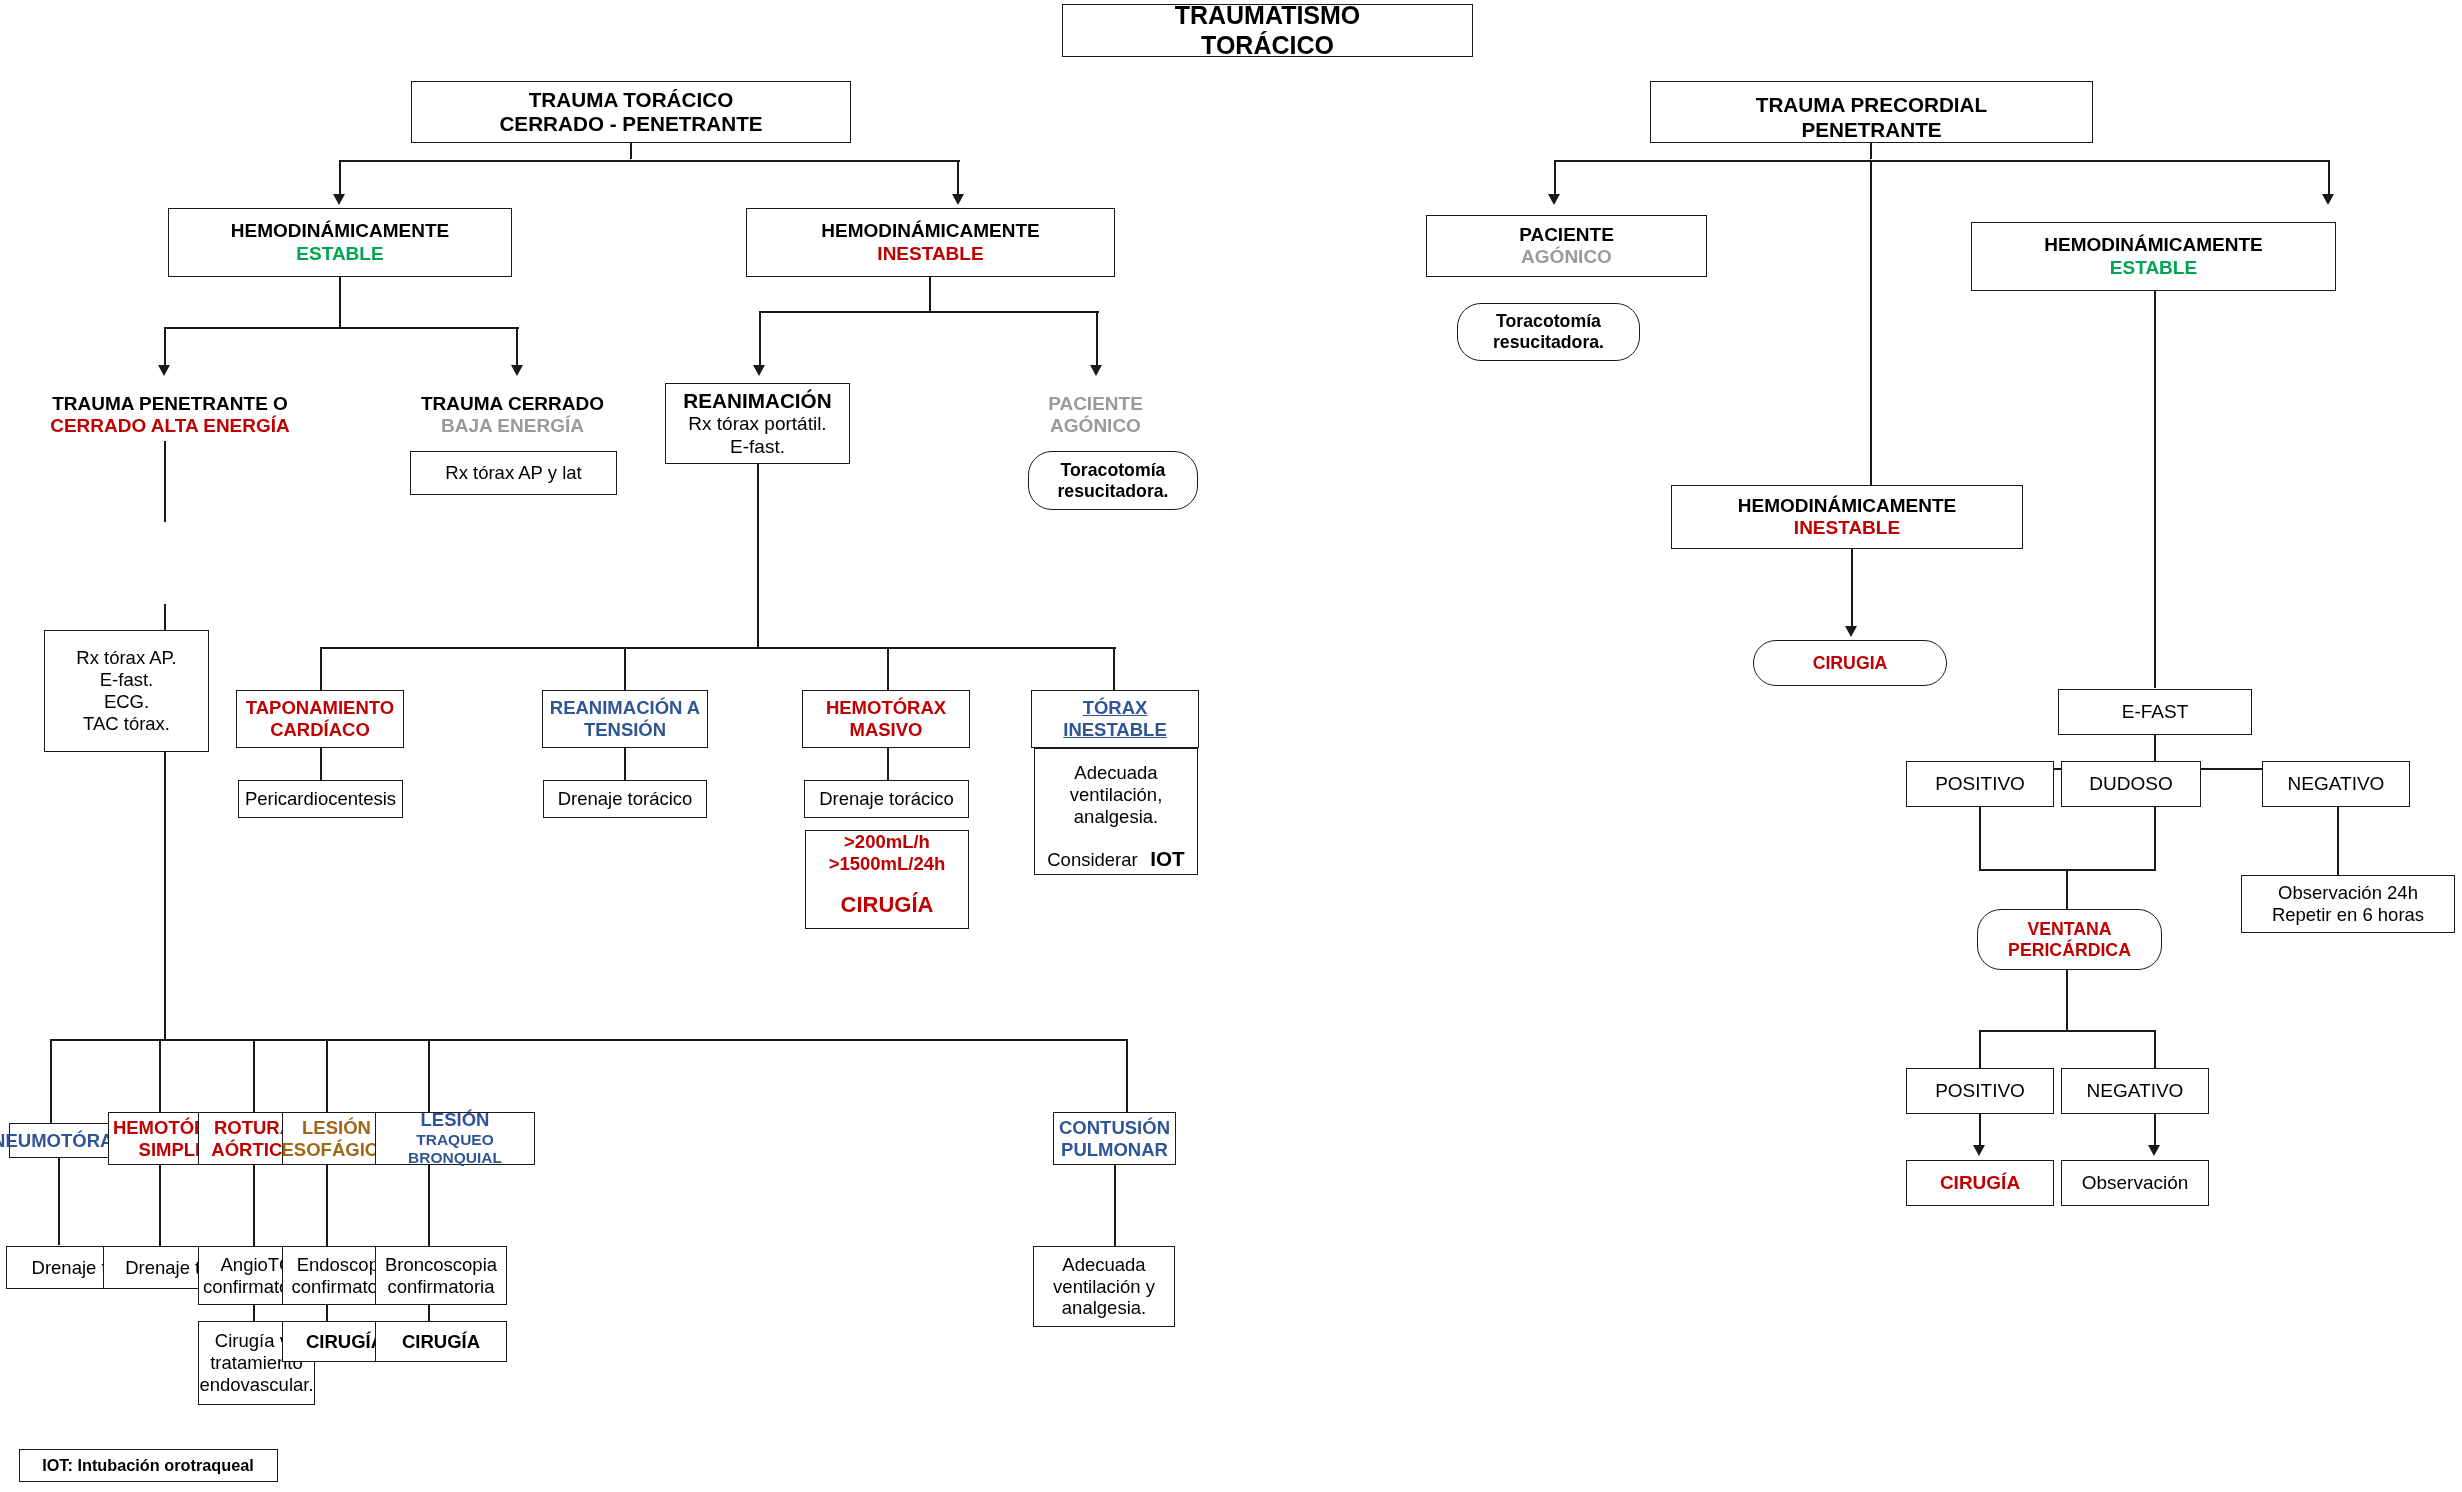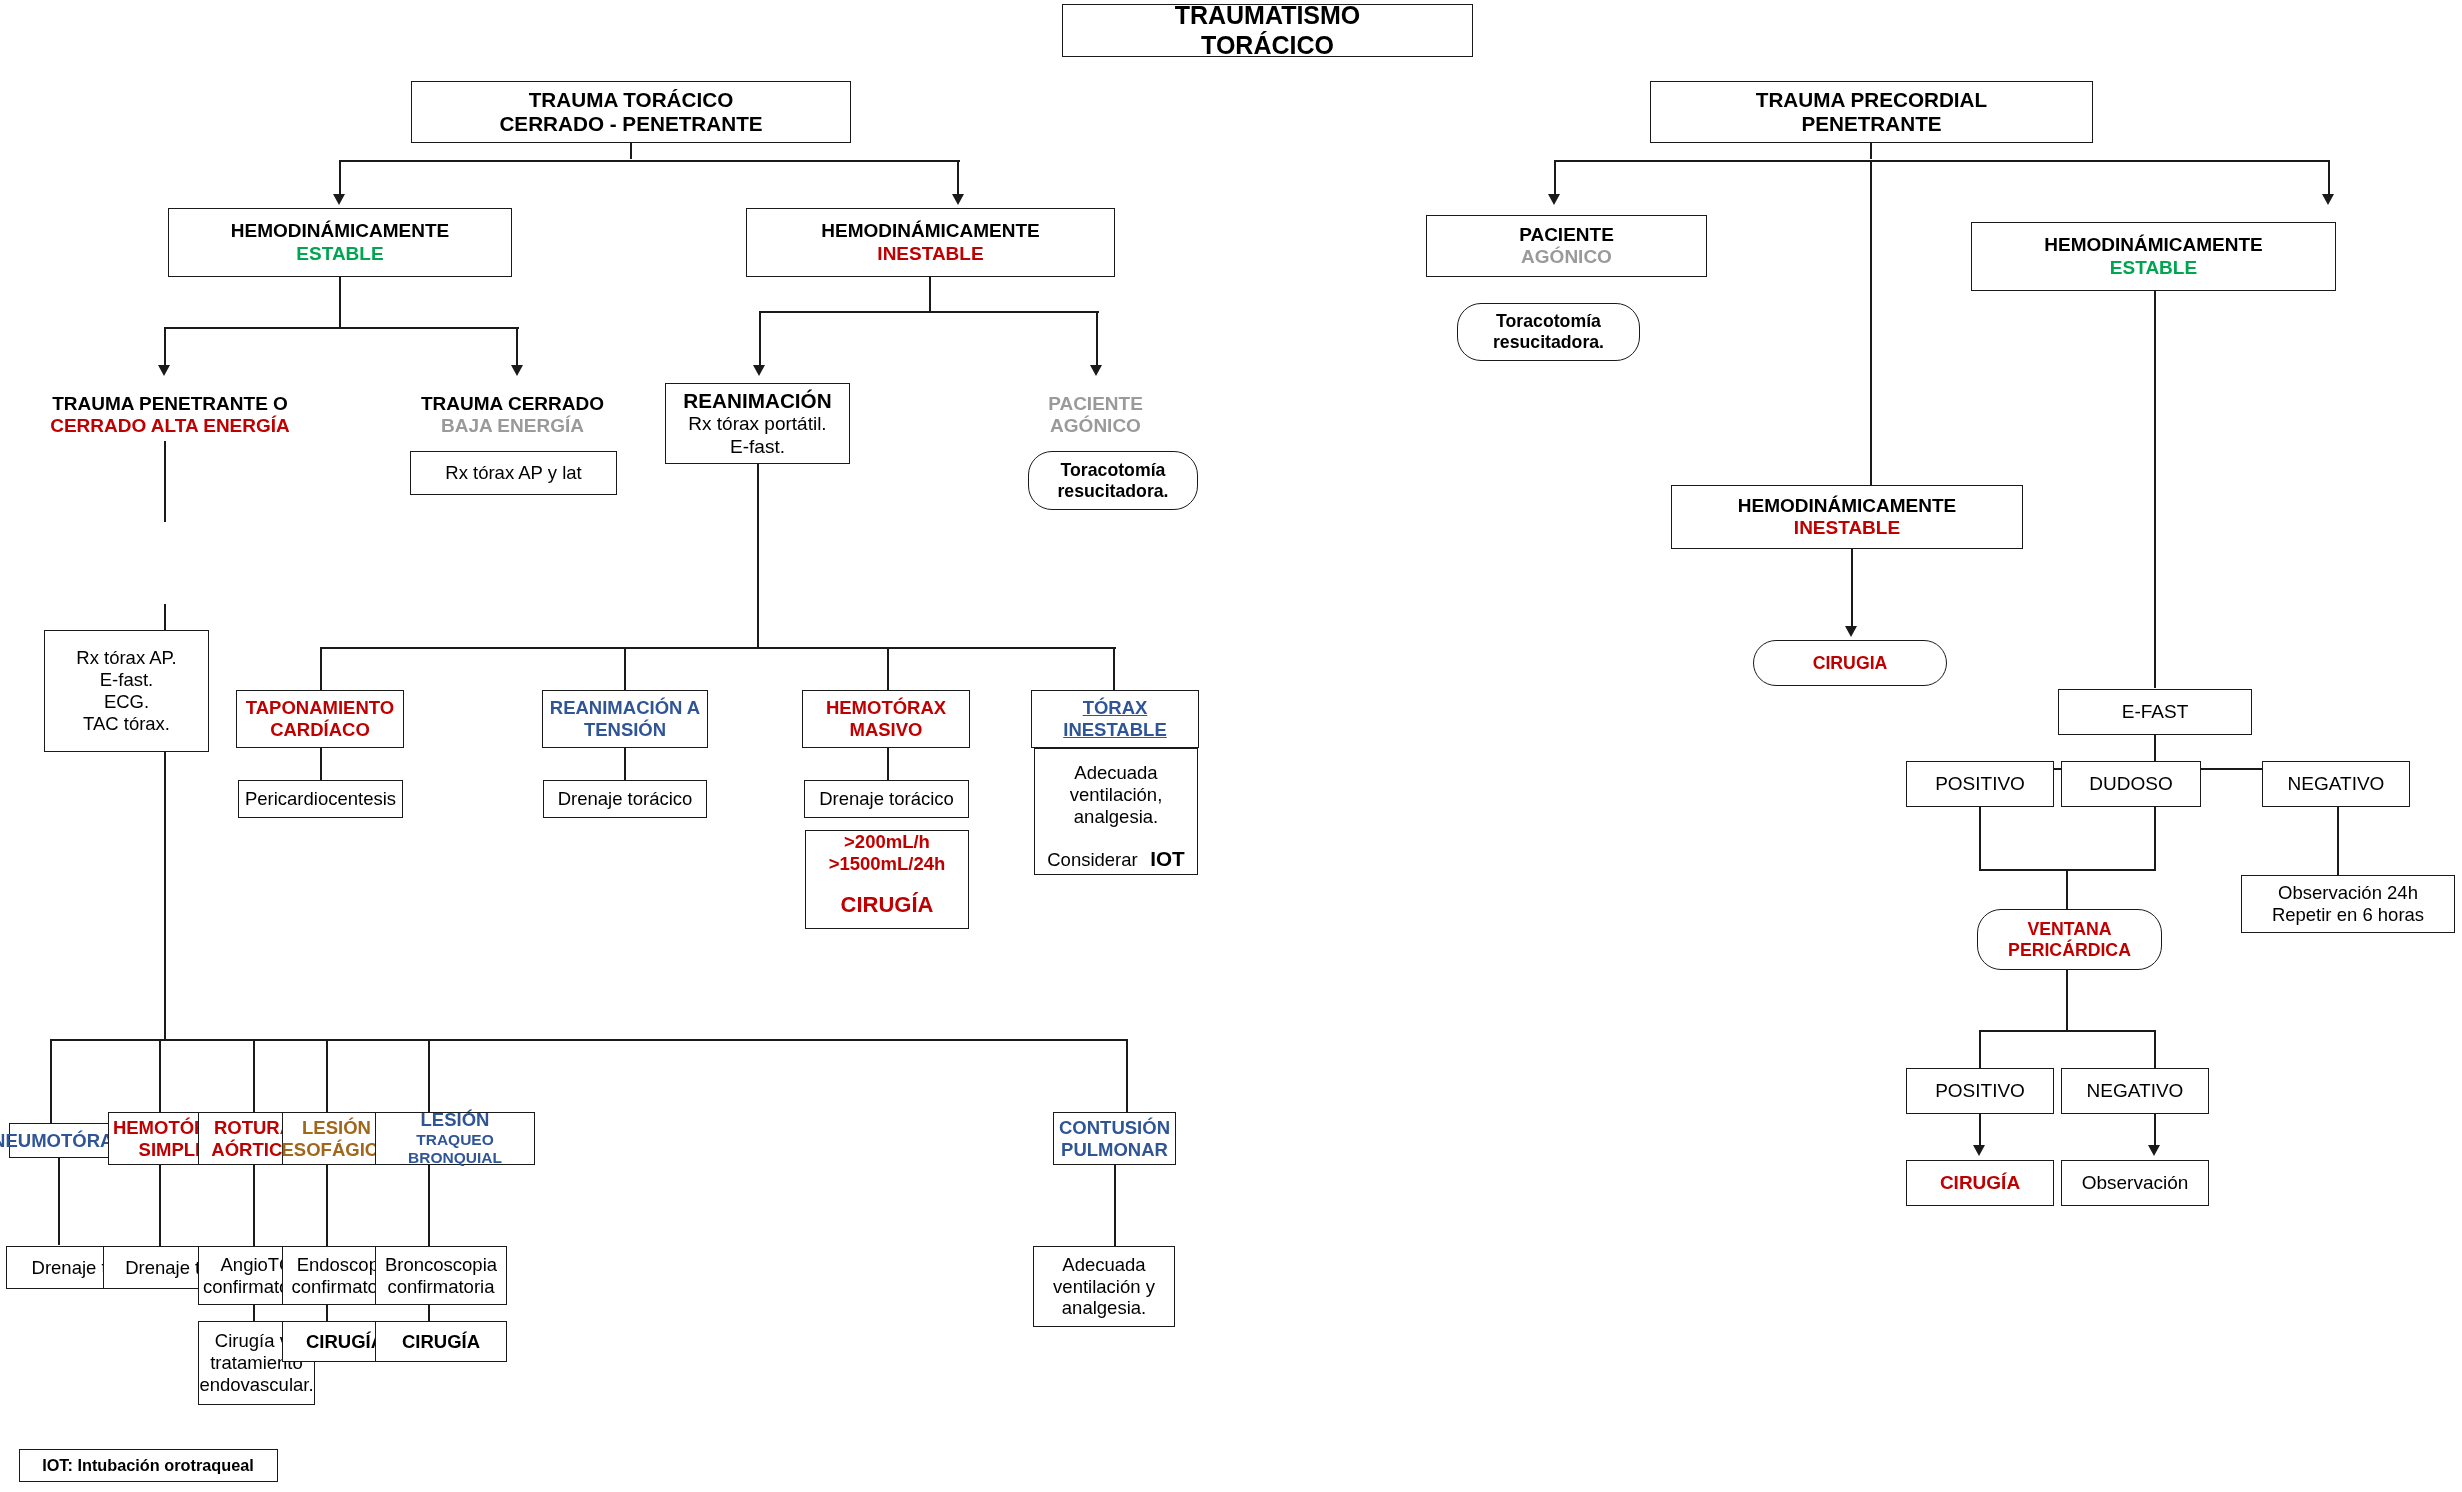--- a/index.html
+++ b/index.html
@@ -254,21 +254,21 @@
     <span class="line">CONTUSIÓN</span>
     <span class="line">PULMONAR</span>
   </div>
   <div class="v" style="left:1114px;top:1165px;height:81px;"></div>
   <div class="box f25" style="left:1033px;top:1246px;width:142px;height:81px;">
     <span class="line">Adecuada</span>
     <span class="line">ventilación y</span>
     <span class="line">analgesia.</span>
   </div>
 
-  <div class="box f28 b" style="left:1650px;top:81px;width:443px;height:62px;">
+  <div class="box f28 b" style="left:1650px;top:81px;width:443px;height:62px;justify-content:flex-end;">
     <span class="line">TRAUMA PRECORDIAL</span>
     <span class="line">PENETRANTE</span>
   </div>
 
   <div class="v" style="left:1870px;top:143px;height:16.3px;"></div>
   <div class="h" style="left:1554px;top:160px;width:776px;"></div>
   <div class="v" style="left:1554px;top:160px;height:38px;"></div>
   <div class="v" style="left:2328px;top:160px;height:38px;"></div>
   <div class="arw" style="left:1548px;top:194px;"></div>
   <div class="arw" style="left:2322px;top:194px;"></div>

